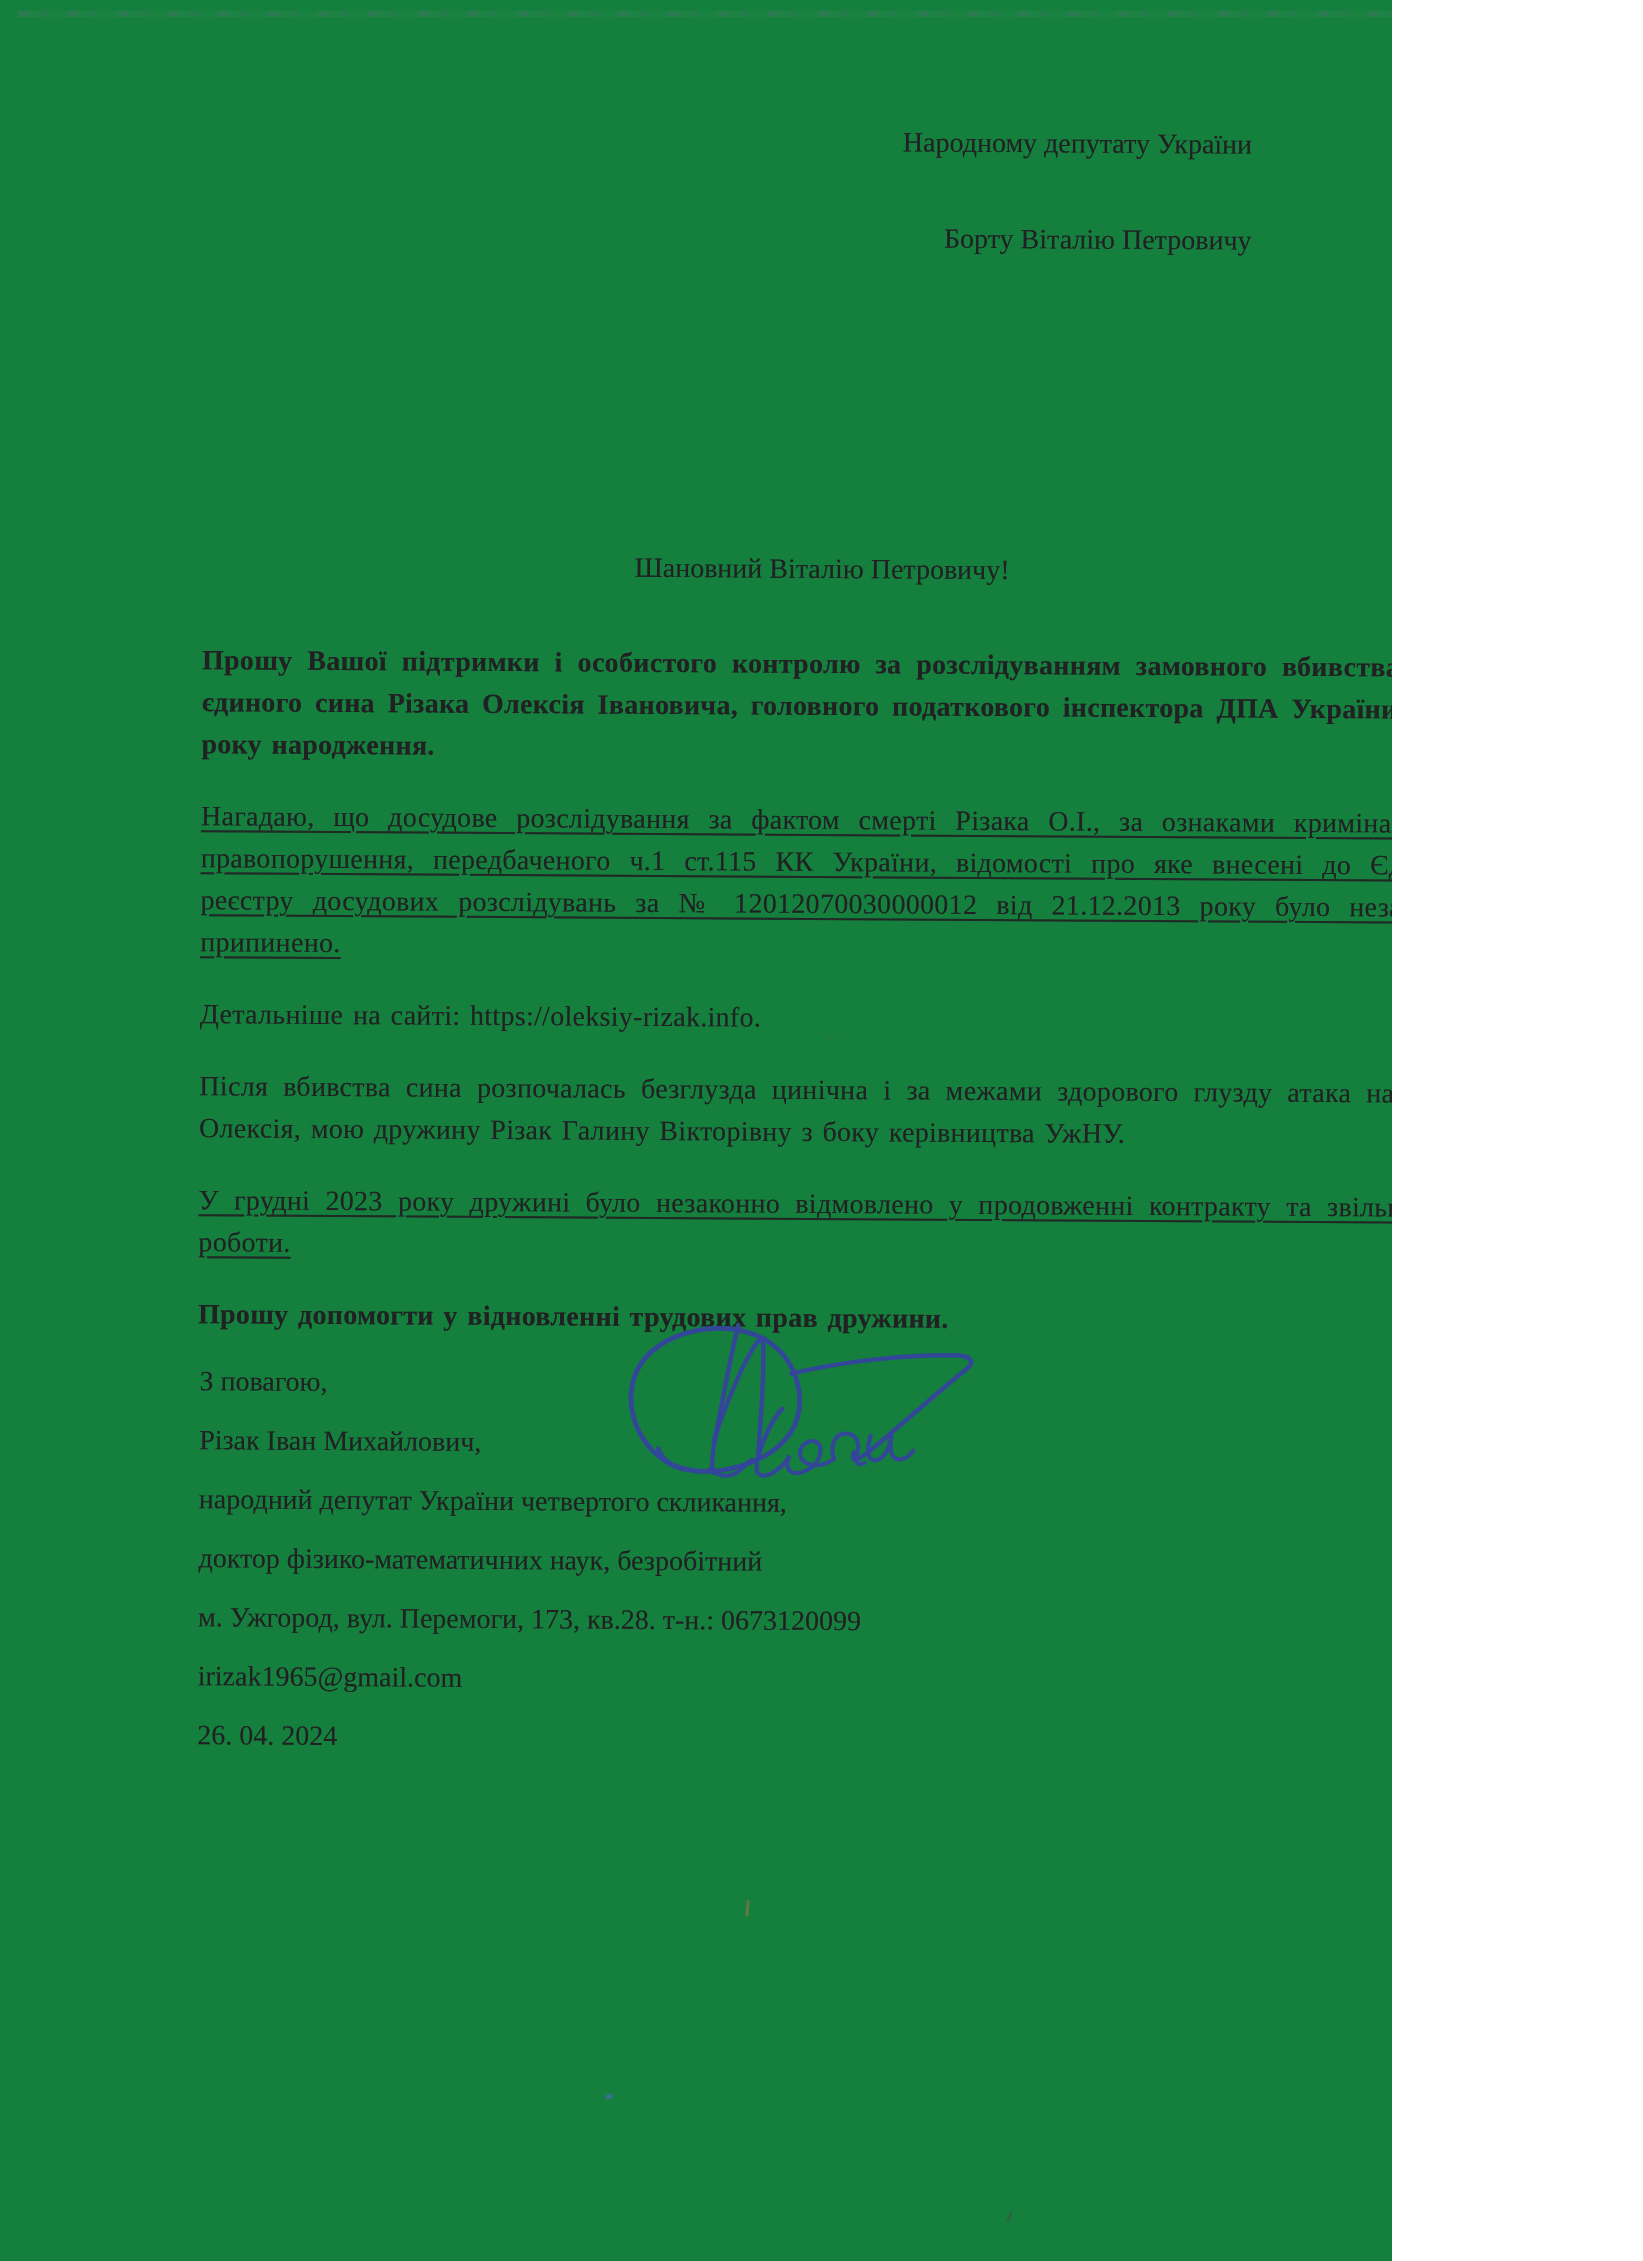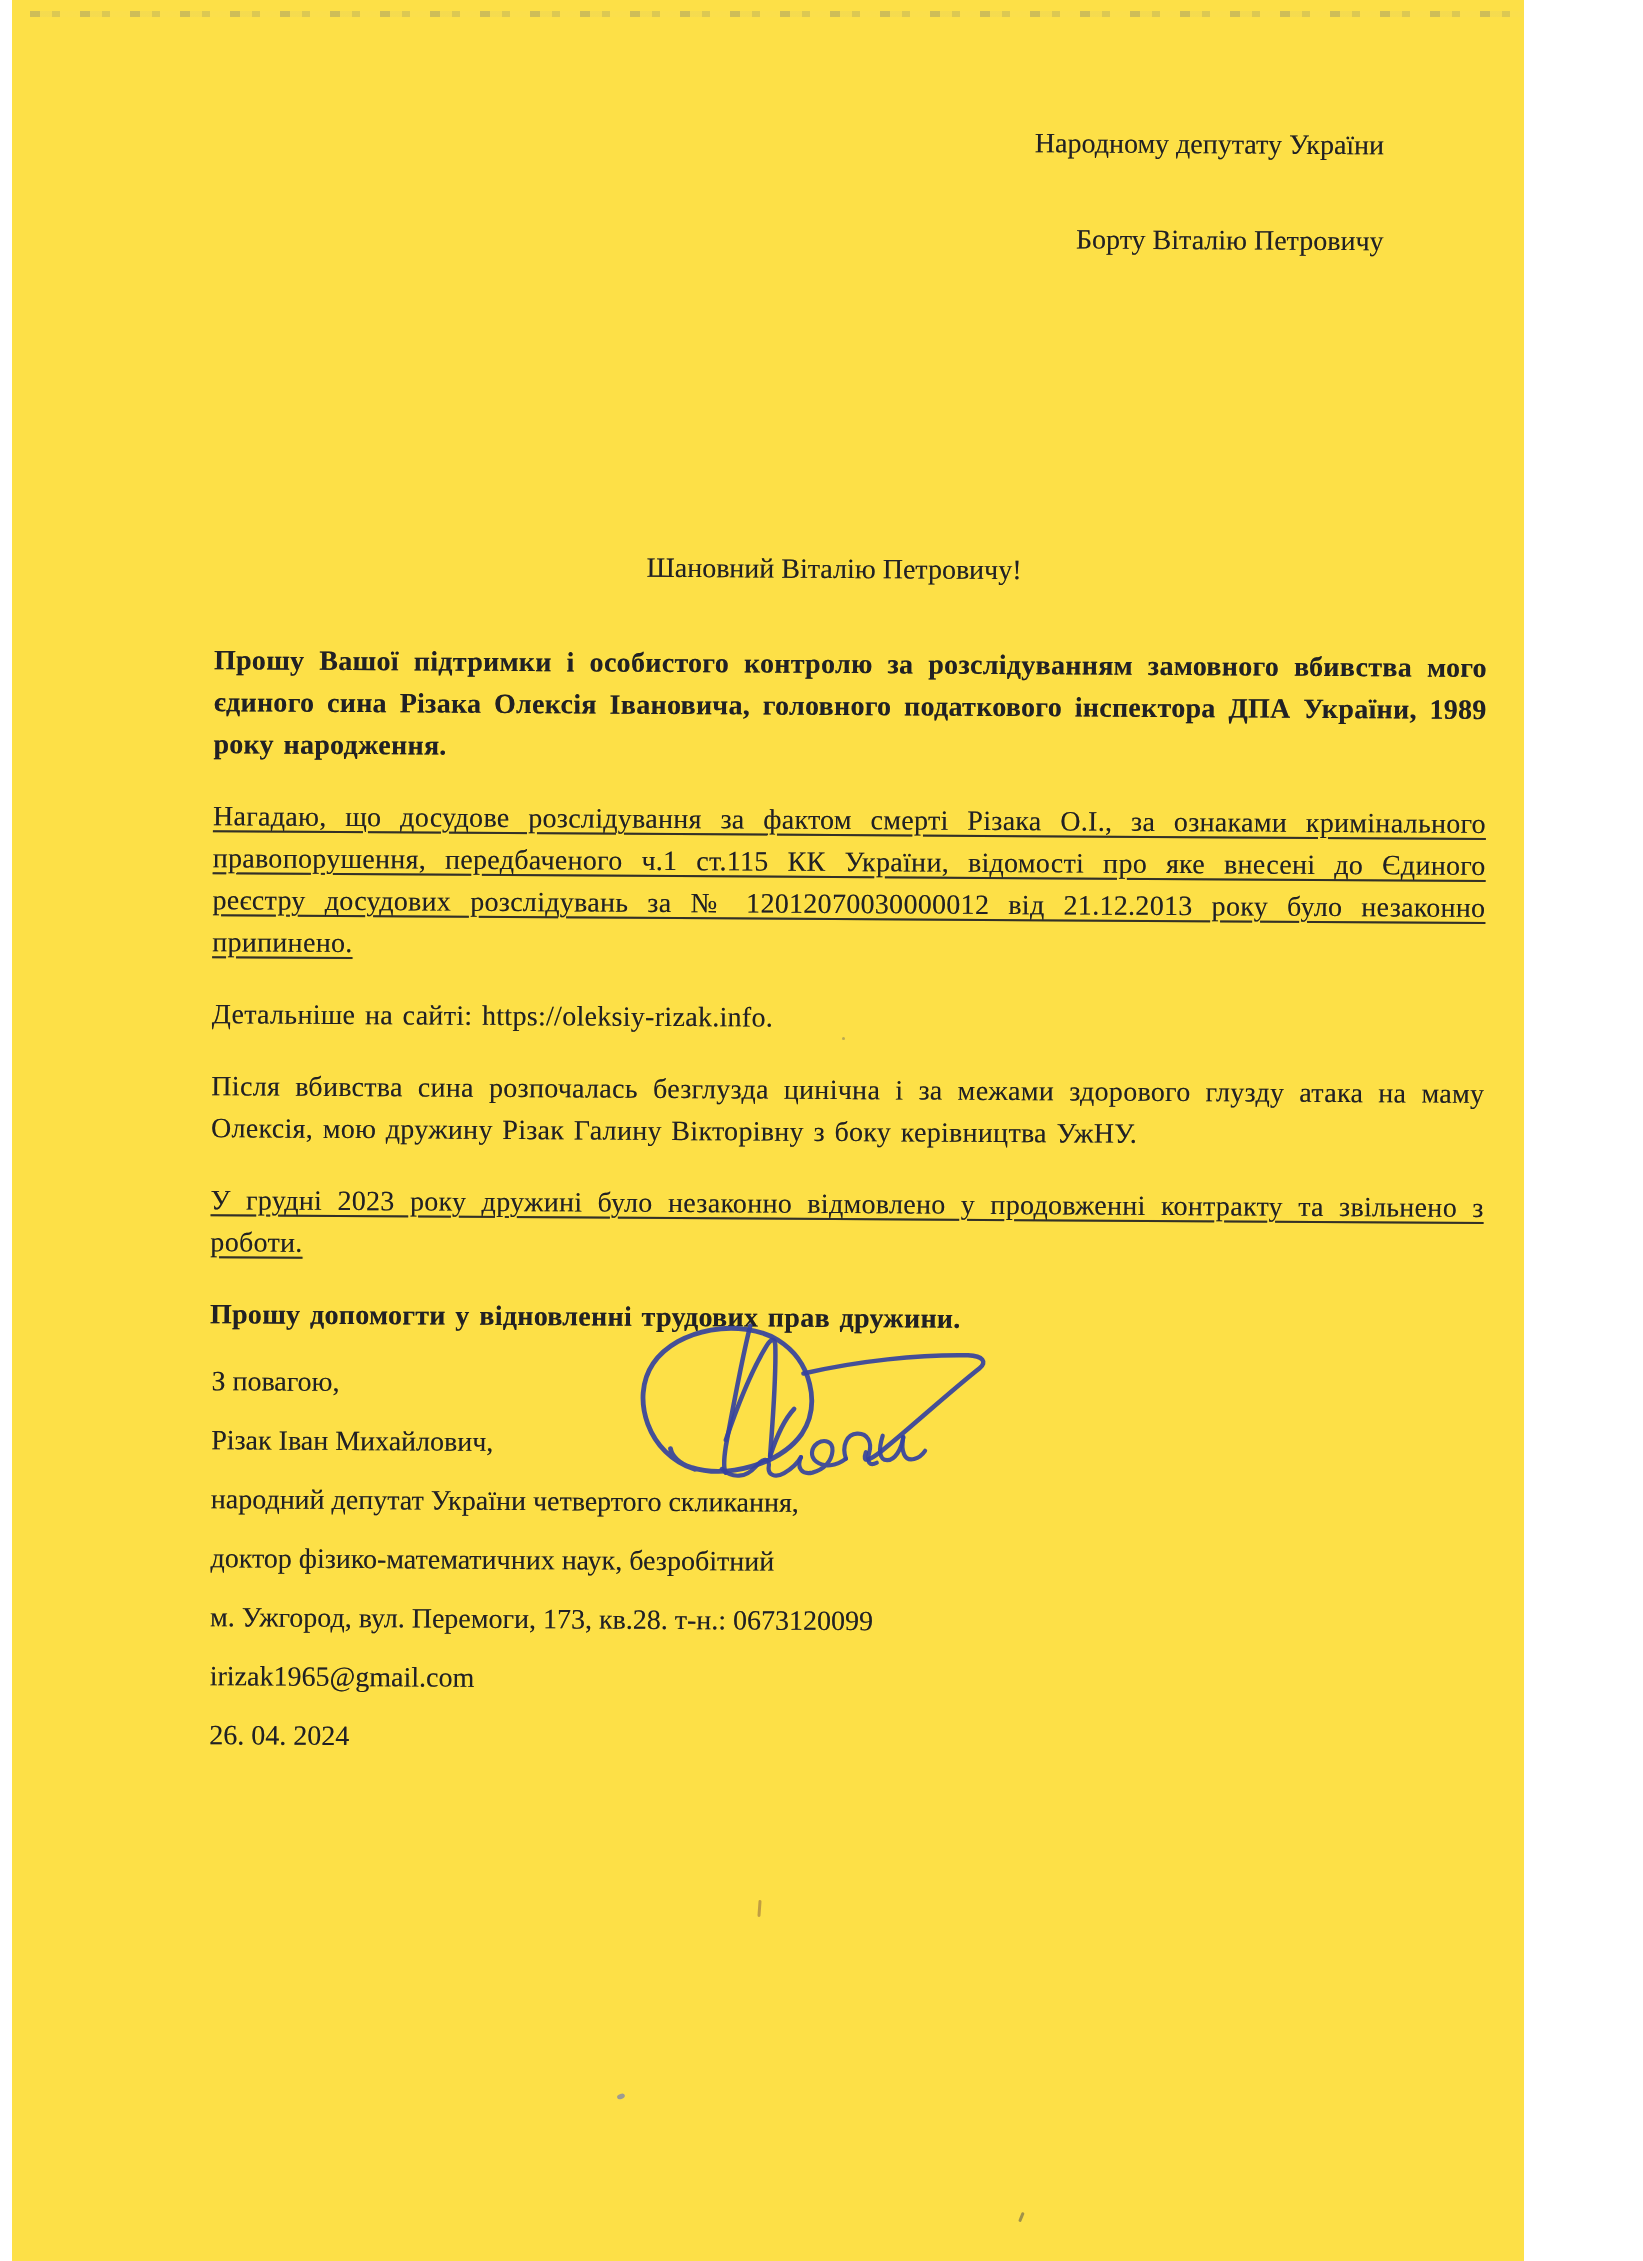--- a/index.html
+++ b/index.html
@@ -2,27 +2,26 @@
 <html style="font-size:10.3px"><head>
 <meta charset="utf-8">
 <style>
   html, body {
     margin: 0;
     padding: 0;
     background: #ffffff;
   }
   .page {
     position: relative;
-    width: 1512px;
+    width: 1392px;
     height: 2261px;
-    background: #fde047;
+    background: #15803d;
     overflow: hidden;
     font-family: "Liberation Serif", "DejaVu Serif", serif;
     color: #212124;
-    margin-left: 12px;
   }
   
   .scan-content {
     position: absolute;
     left: 0; top: 0; right: 0; bottom: 0;
     transform: rotate(0.35deg);
     transform-origin: 822px 0px;
   }
   .typed {
     text-shadow: 0 0 0.6px rgba(35,35,40,0.45);

